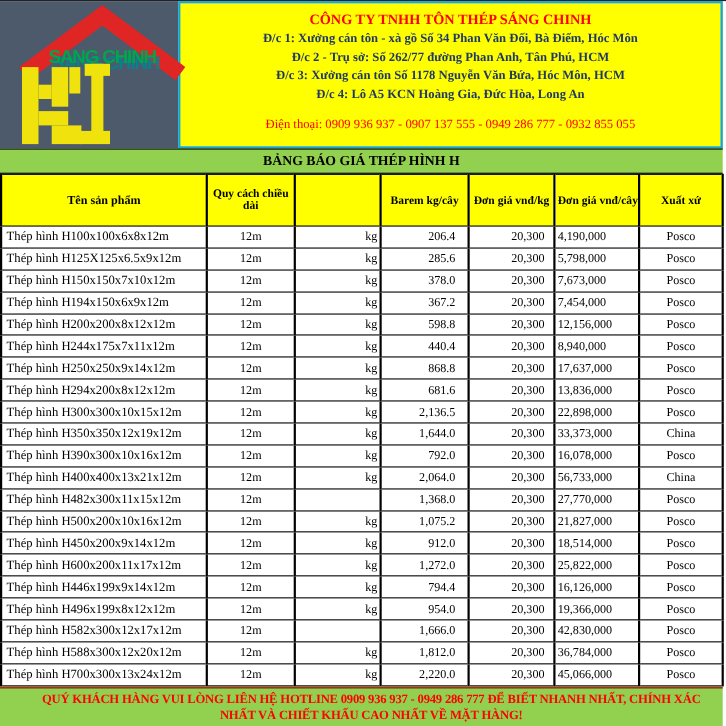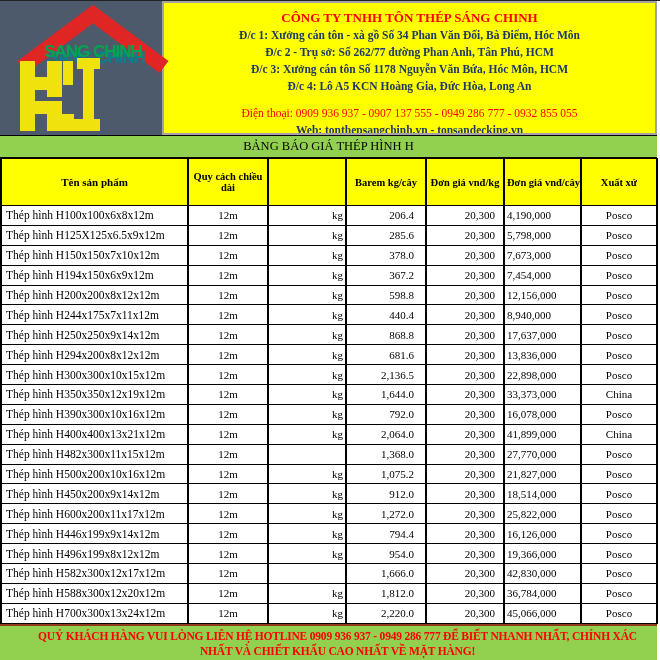--- a/index.html
+++ b/index.html
@@ -2,28 +2,28 @@
 <html style="--band-bg: #4d5a6b; --accent-yellow: #ffff00; --accent-green: #92d050; --text-red: #ff0000; --text-navy: #1f3864; --logo-green: #00a64f; --logo-teal: #0b7f8e; --logo-yellow: #f0e20c; --logo-red: #e02525; --footer-border: #8e3b1e;"><head>
 <meta charset="utf-8">
 <style>
   html,body{margin:0;padding:0;}
   *{box-sizing:border-box;}
   body{width:660px;height:660px;background:#ffffff;font-family:"Liberation Serif", serif;}
   .page{width:660px;height:660px;display:flex;flex-direction:column;background:#fff;padding-right:3px;border-top:1px solid #222;}
   
   .top-band{height:134px;display:flex;background:var(--band-bg,#4d5a6b);flex:0 0 auto;}
   .logo-area{width:162px;flex:0 0 auto;position:relative;}
-  .info-box{flex:1;background:var(--accent-yellow,#ffff00);border:2px solid #a3a3a3;text-align:center;padding-top:5px;overflow:hidden;}
+  .info-box{flex:1;background:var(--accent-yellow,#ffff00);border:2px solid #0ea5e9;text-align:center;padding-top:5px;overflow:hidden;}
   .company-name{color:var(--text-red,#ff0000);font-weight:bold;font-size:13px;line-height:19px;}
   .addr{color:var(--text-navy,#1f3864);font-weight:bold;font-size:11.5px;line-height:17px;}
   .phone{color:var(--text-red,#ff0000);font-weight:normal;font-size:11.5px;line-height:17px;margin-top:10px;}
   .web{color:var(--text-navy,#1f3864);font-weight:bold;font-size:11.5px;line-height:17px;}
   
   .title-bar{height:23px;flex:0 0 auto;background:var(--accent-green,#92d050);border-top:1px solid #000;border-bottom:1px solid #000;
-    text-align:center;font-weight:normal;font-size:12.5px;line-height:21px;color:#000;}
+    text-align:center;font-weight:bold;font-size:12.5px;line-height:21px;color:#000;}
   
   table{border-collapse:collapse;table-layout:fixed;width:100%;flex:0 0 auto;}
   th,td{border-top:1px solid #000;border-bottom:1px solid #000;border-left:2px solid #000;border-right:2px solid #000;
     overflow:hidden;padding:0 2px;color:#000;}
   thead tr{height:47px;}
   th{background:var(--accent-yellow,#ffff00);font-weight:bold;font-size:10.5px;text-align:center;}
   th.c0{font-size:11px;}
   th.nowrap{white-space:nowrap;}
   tbody tr{height:19.9px;}
   td{font-size:11px;background:#fff;white-space:nowrap;}
@@ -66,21 +66,20 @@
         </g>
       </svg>
     </div>
     <div class="info-box">
       <div class="company-name">CÔNG TY TNHH TÔN THÉP SÁNG CHINH</div>
       <div class="addr">Đ/c 1: Xưởng cán tôn - xà gồ Số 34 Phan Văn Đối, Bà Điểm, Hóc Môn</div>
       <div class="addr">Đ/c 2 - Trụ sở: Số 262/77 đường Phan Anh, Tân Phú, HCM</div>
       <div class="addr">Đ/c 3: Xưởng cán tôn Số 1178 Nguyễn Văn Bứa, Hóc Môn, HCM</div>
       <div class="addr">Đ/c 4: Lô A5 KCN Hoàng Gia, Đức Hòa, Long An</div>
       <div class="phone">Điện thoại: 0909 936 937 - 0907 137 555 - 0949 286 777 - 0932 855 055</div>
-      <div class="web">Web: tonthepsangchinh.vn  - tonsandecking.vn</div>
     </div>
   </div>
 
   <div class="title-bar">BẢNG BÁO GIÁ THÉP HÌNH H</div>
 
   <table>
     <colgroup>
         <col style="width: 187px;">
         <col style="width: 80px;">
         <col style="width: 78px;">
@@ -199,21 +198,21 @@
           <td class="c4">20,300</td>
           <td class="c5">16,078,000</td>
           <td class="c6">Posco</td>
         </tr>
         <tr>
           <td class="c0">Thép hình H400x400x13x21x12m</td>
           <td class="c1">12m</td>
           <td class="c2">kg</td>
           <td class="c3">2,064.0</td>
           <td class="c4">20,300</td>
-          <td class="c5">41,899,000</td>
+          <td class="c5">56,733,000</td>
           <td class="c6">China</td>
         </tr>
         <tr>
           <td class="c0">Thép hình H482x300x11x15x12m</td>
           <td class="c1">12m</td>
           <td class="c2"></td>
           <td class="c3">1,368.0</td>
           <td class="c4">20,300</td>
           <td class="c5">27,770,000</td>
           <td class="c6">Posco</td>

